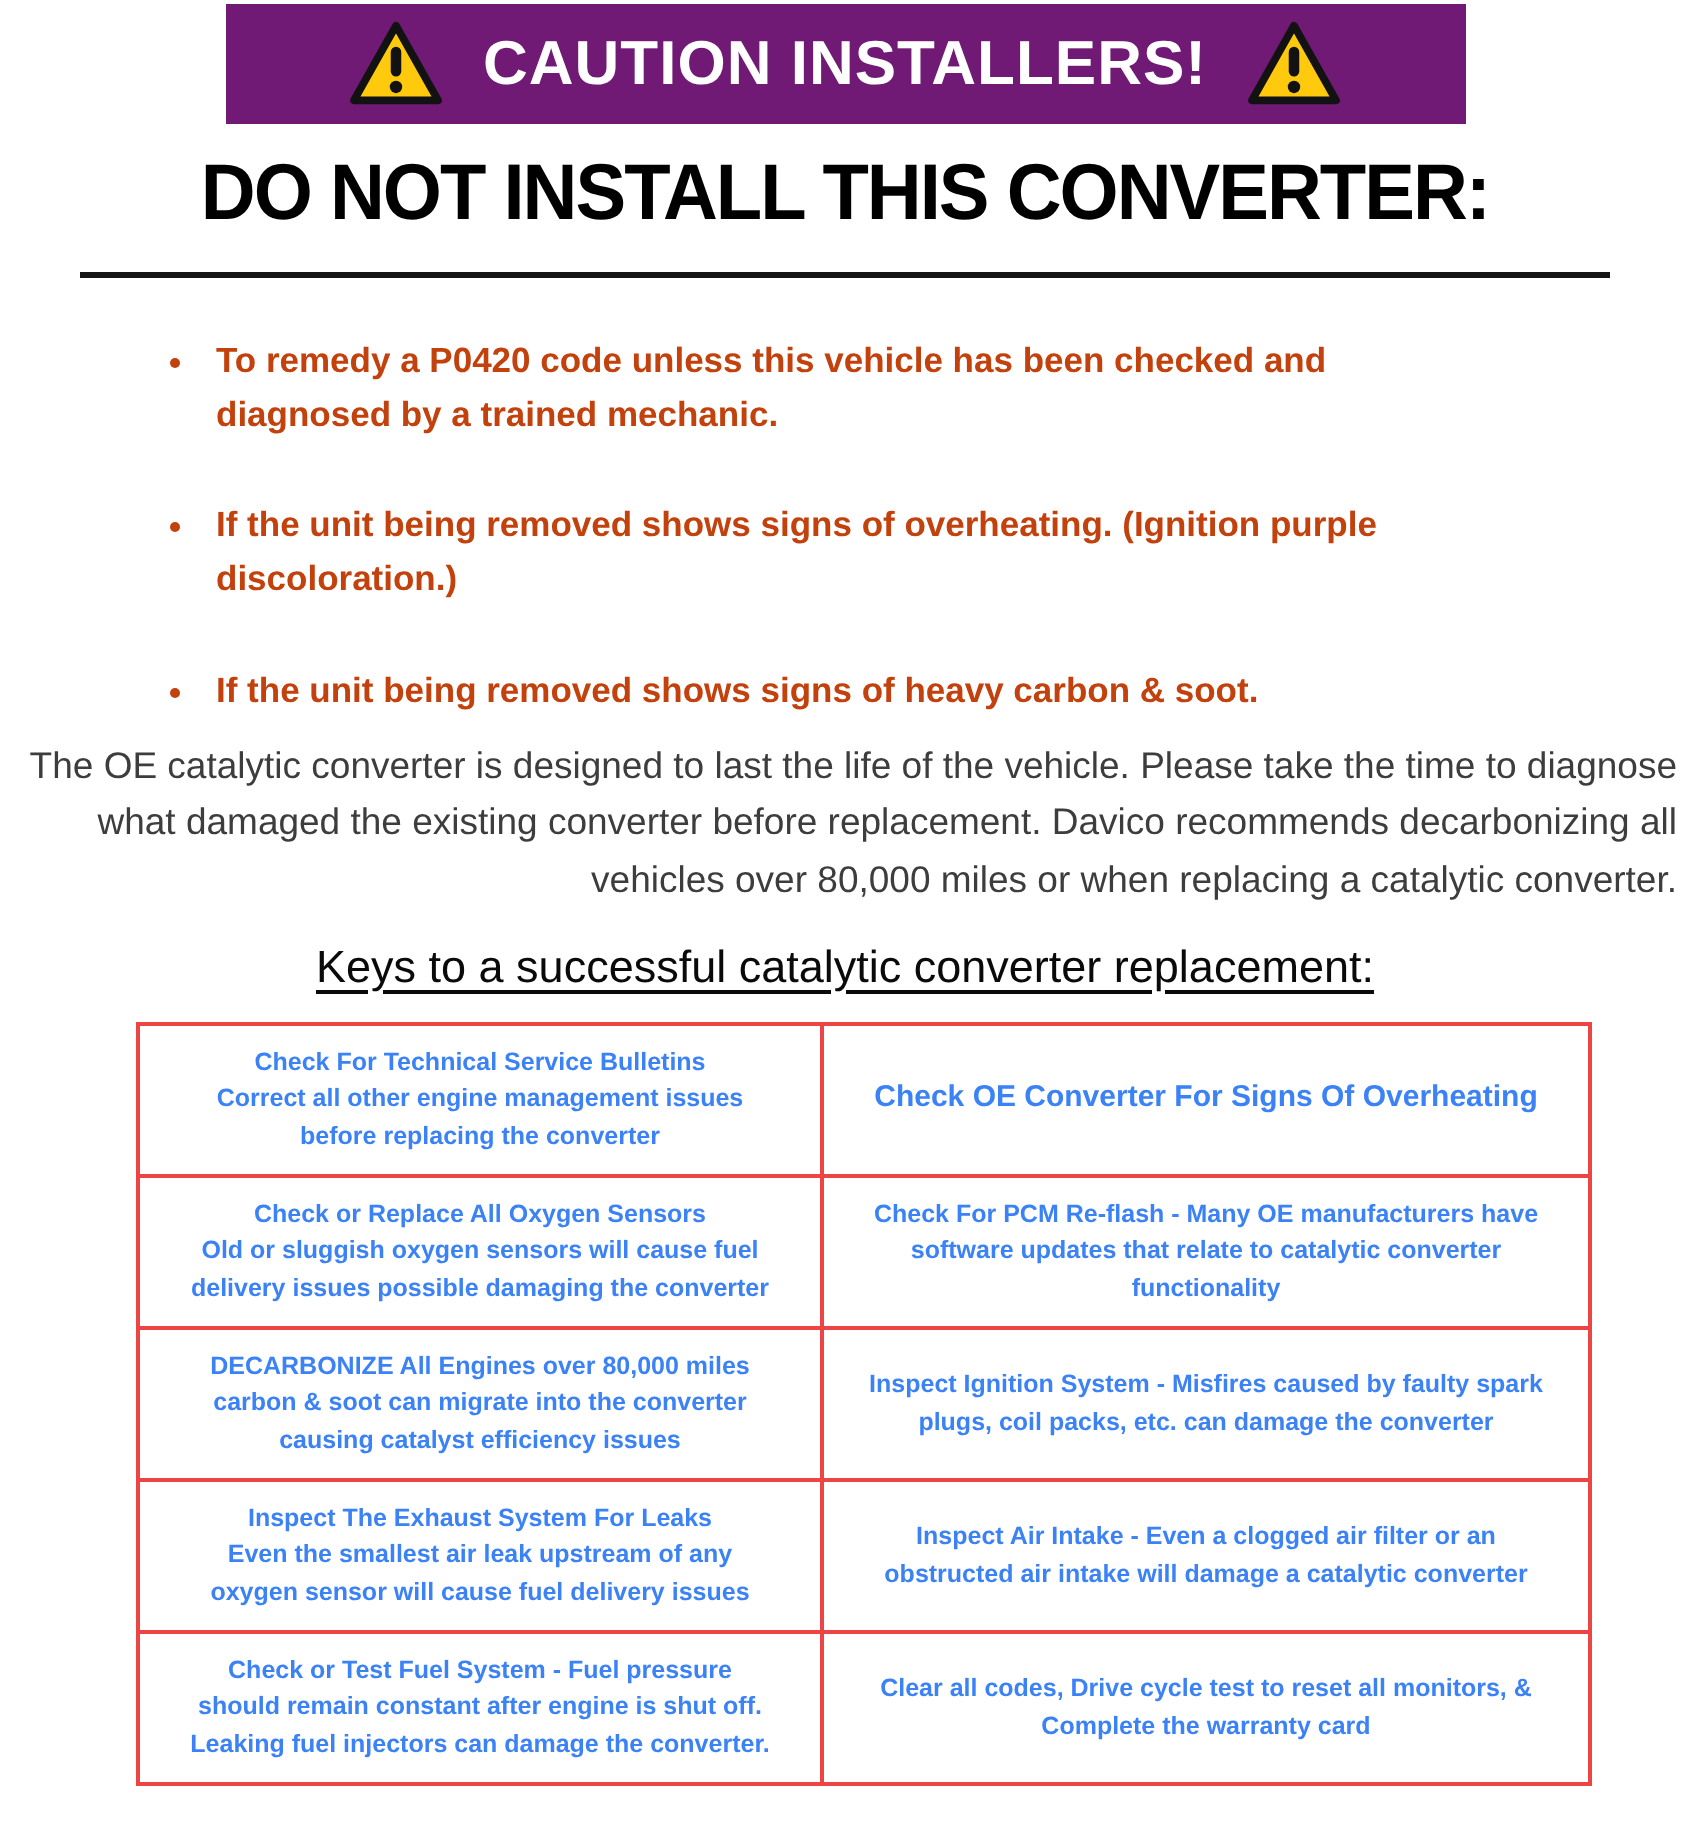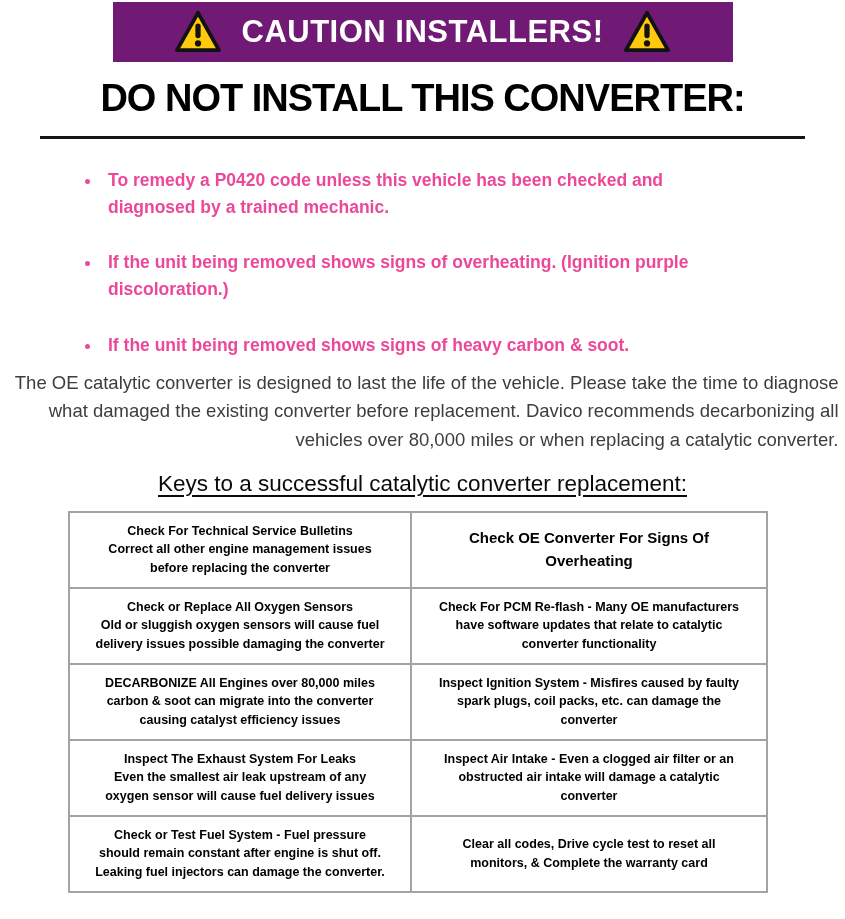--- a/index.html
+++ b/index.html
@@ -48,21 +48,21 @@
   .bullets {
     width: 650px;
     margin: 18px 0 0 86px;
     padding-left: 16px;
     list-style: disc;
   }
   .bullets li {
     font-weight: bold;
     font-size: 17.5px;
     line-height: 1.55;
-    color: #ec4899;
+    color: #c2410c;
     padding-left: 6px;
     margin-bottom: 3px;
     margin-top: 28px;
   }
 
   
   .note {
     width: 832px;
     margin: 10px auto 0 auto;
     text-align: right;
@@ -83,33 +83,33 @@
   }
 
   
   table.keys-table {
     border-collapse: collapse;
     margin: 14px 0 0 68px;
     width: 698px;
     table-layout: fixed;
   }
   .keys-table td {
-    border: 2px solid #a3a3a3;
+    border: 2px solid #ef4444;
     height: 76px;
     vertical-align: middle;
     text-align: center;
     font-weight: bold;
     font-size: 12.5px;
     line-height: 1.5;
-    color: #000000;
+    color: #3b82f6;
     padding: 6px 22px;
     white-space: pre-line;
   }
   .keys-table td.col-left  { width: 342px; }
-  .keys-table td.col-right { width: 356px; }
+  .keys-table td.col-right { width: 384px; }
   .keys-table tr:first-child td.col-right { font-size: 15px; }
 </style>
 </head>
 <body>
 
 <div class="banner" id="caution-banner" style="background: #701a75;">
   <span class="warn-icon">
     <svg viewBox="0 0 100 92">
       <path d="M50 6 L94 84 L6 84 Z" fill="#ffc90d" stroke="#121212" stroke-width="8" stroke-linejoin="round"></path>
       <rect x="44.5" y="28" width="11" height="31" rx="5.5" fill="#121212"></rect>

